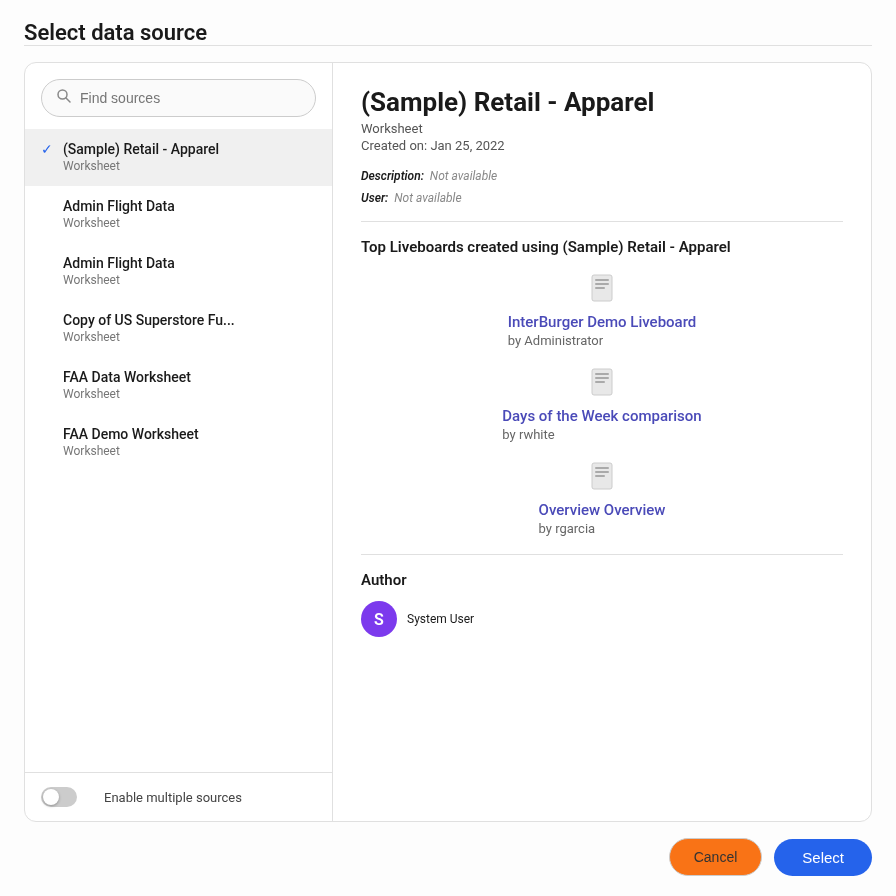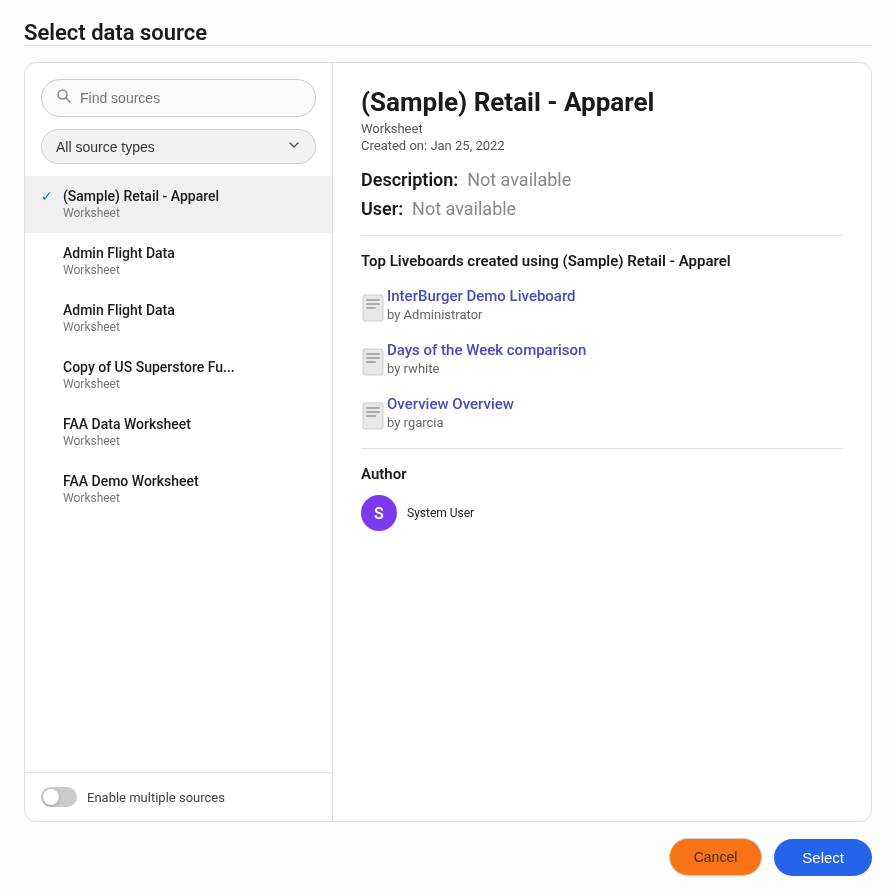--- a/index.html
+++ b/index.html
@@ -122,21 +122,21 @@
       font-size: 12px;
       color: #777;
       margin-top: 2px;
       padding-left: 22px;
     }
     .left-panel-footer {
       padding: 14px 16px;
       border-top: 1px solid #e0e0e0;
       display: flex;
       align-items: center;
-      gap: 10px;
+      gap: 27px;
     }
     .toggle {
       width: 36px;
       height: 20px;
       background: #ccc;
       border-radius: 10px;
       position: relative;
       cursor: pointer;
       flex-shrink: 0;
     }
@@ -170,23 +170,24 @@
       font-size: 13px;
       color: #555;
       margin-bottom: 2px;
     }
     .detail-created {
       font-size: 13px;
       color: #555;
       margin-bottom: 16px;
     }
     .detail-field {
-      font-size: 18px;
+      font-size: 12px;
       color: #1a1a1a;
       margin-bottom: 8px;
+      font-style: italic;
     }
     .detail-field span {
       font-weight: 600;
     }
     .detail-field .na {
       font-weight: 400;
       color: #888;
     }
     .detail-divider {
       height: 1px;
@@ -194,23 +195,24 @@
       margin: 16px 0;
     }
     .liveboards-title {
       font-size: 15px;
       font-weight: 600;
       color: #1a1a1a;
       margin-bottom: 16px;
     }
     .liveboard-item {
       display: flex;
-      align-items: flex-end;
-      gap: 2px;
+      align-items: center;
+      gap: 10px;
       margin-bottom: 18px;
+      flex-direction: column;
     }
     .liveboard-icon {
       width: 24px;
       height: 28px;
       flex-shrink: 0;
       margin-top: 2px;
     }
     .liveboard-info {}
     .liveboard-link {
       font-size: 15px;
@@ -297,30 +299,20 @@
           <span class="search-icon-svg">
             <svg width="16" height="16" viewBox="0 0 16 16" fill="none">
               <circle cx="6.5" cy="6.5" r="4.5" stroke="#888" stroke-width="1.5"></circle>
               <line x1="10" y1="10" x2="14" y2="14" stroke="#888" stroke-width="1.5" stroke-linecap="round"></line>
             </svg>
           </span>
           <input class="search-input" type="text" placeholder="Find sources" style="">
         </div>
       </div>
 
-      <div class="filter-container">
-        <button class="source-type-btn">
-          <span>All source types</span>
-          <span class="chevron-icon">
-            <svg width="14" height="14" viewBox="0 0 14 14" fill="none">
-              <polyline points="3,5 7,9 11,5" stroke="#555" stroke-width="1.5" stroke-linecap="round" stroke-linejoin="round"></polyline>
-            </svg>
-          </span>
-        </button>
-      </div>
 
       <div class="source-list">
 
         <div class="source-item selected">
           <div class="source-item-header">
             <span class="check-icon">✓</span>
             <span class="source-name">(Sample) Retail - Apparel</span>
           </div>
           <div class="source-type-label">Worksheet</div>
         </div>

